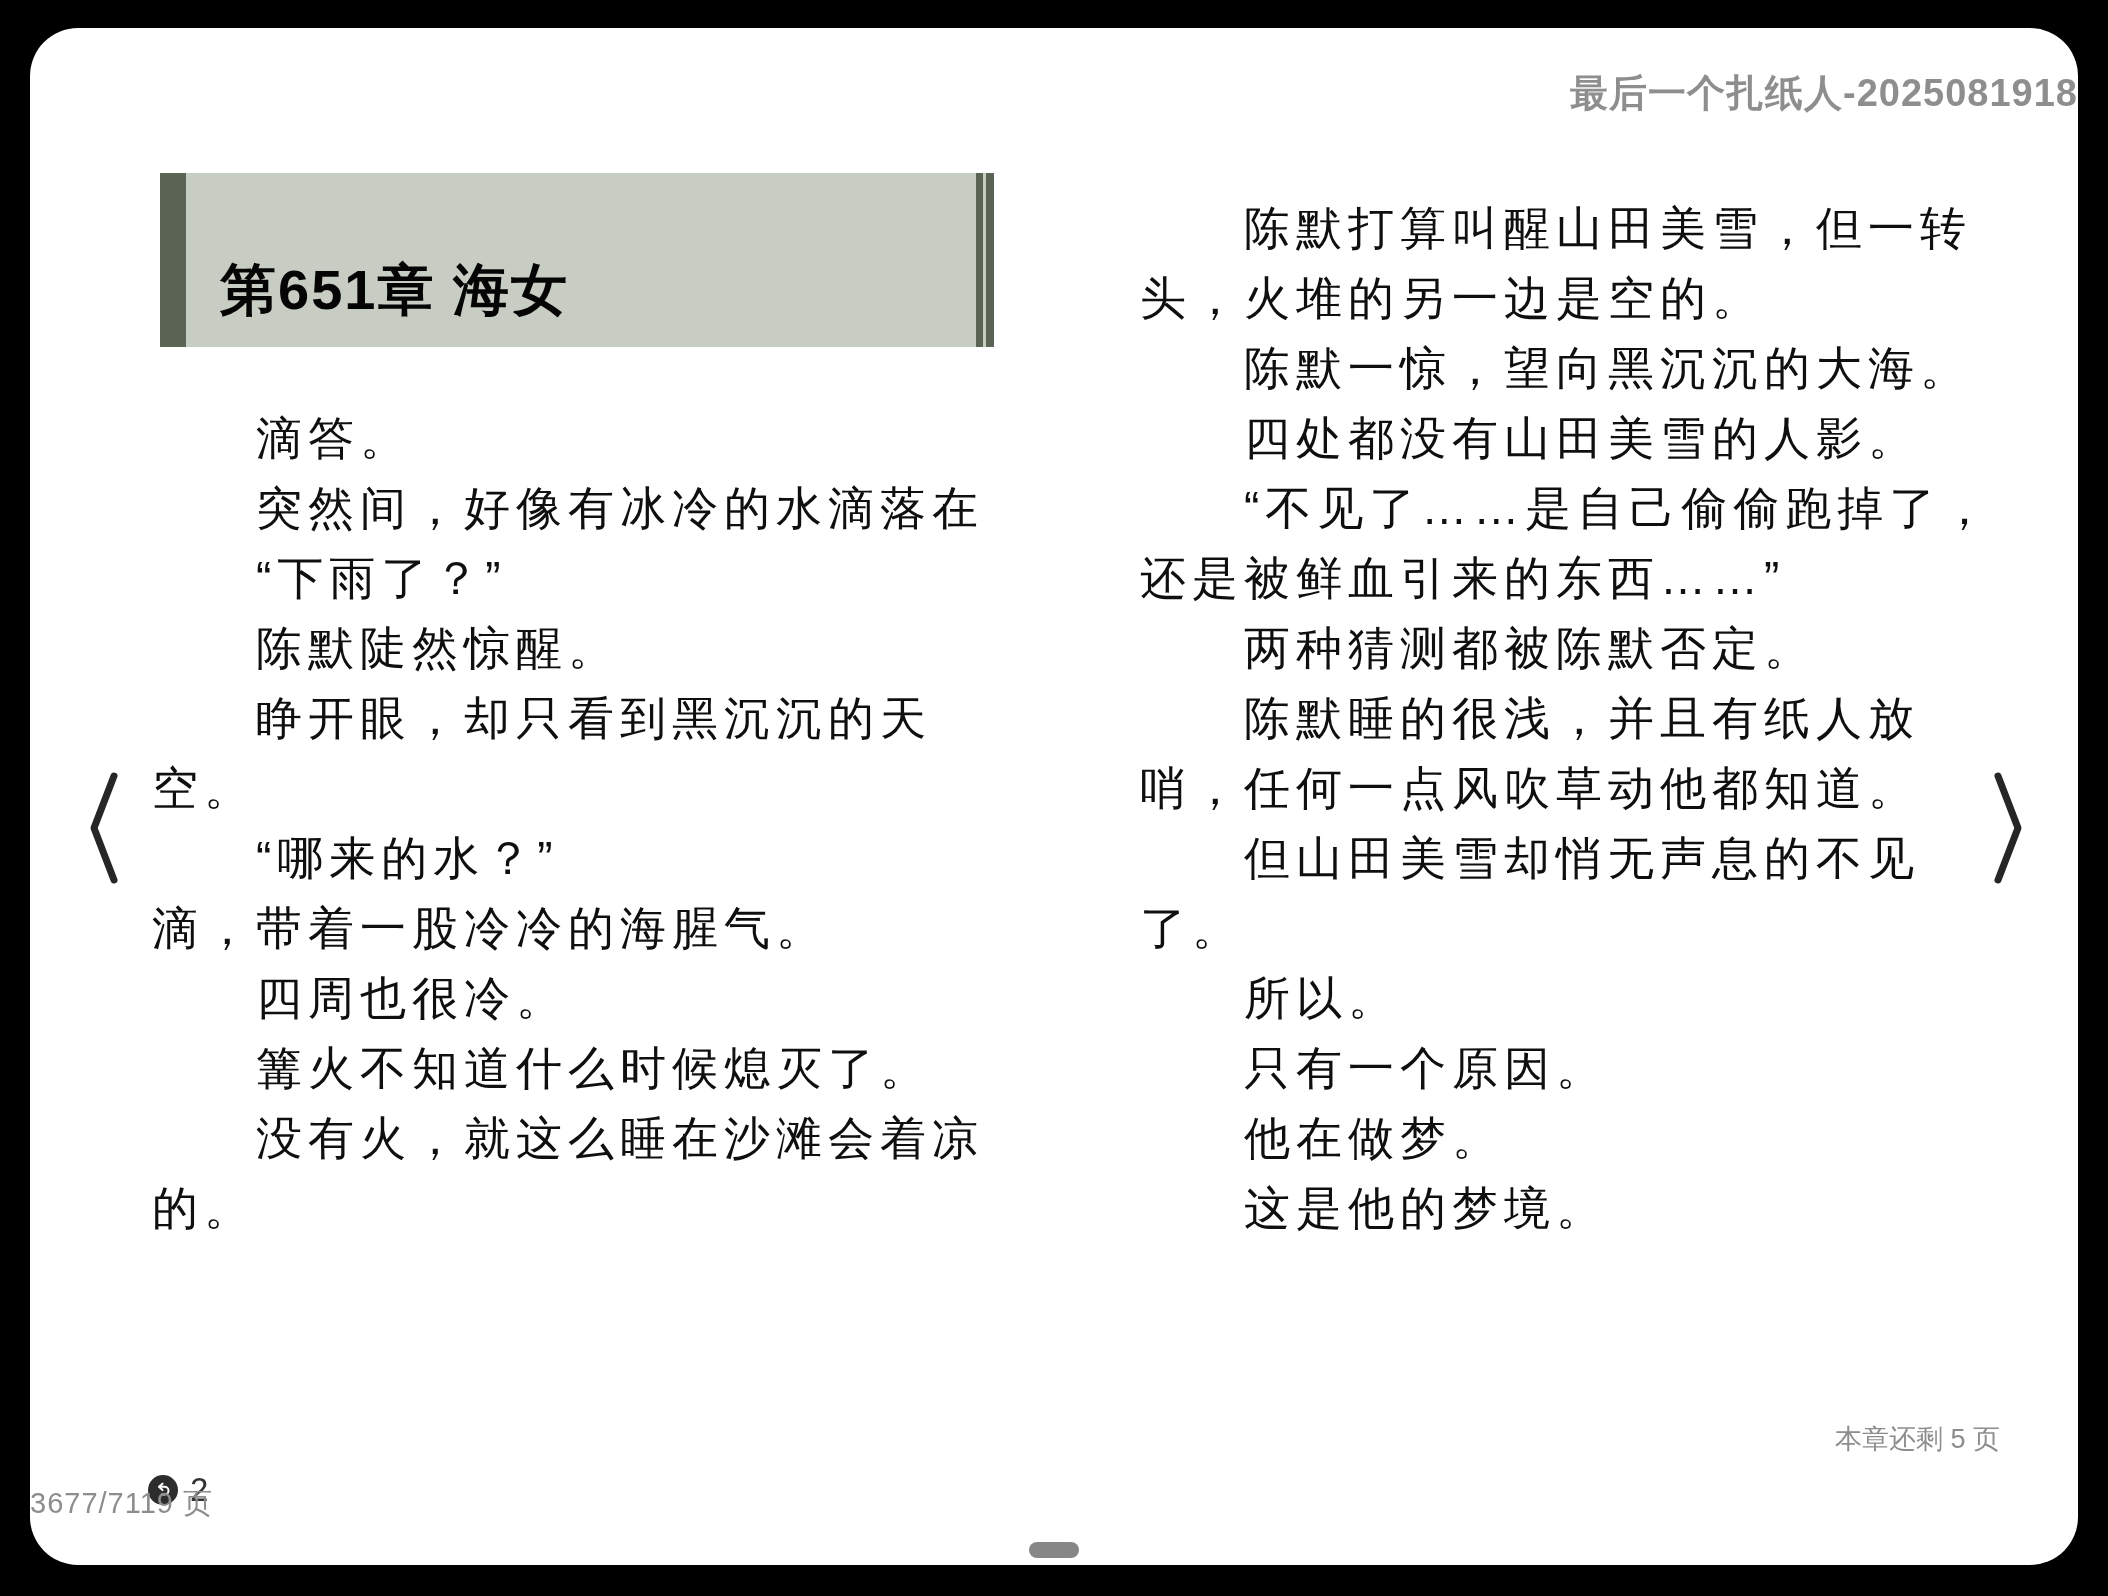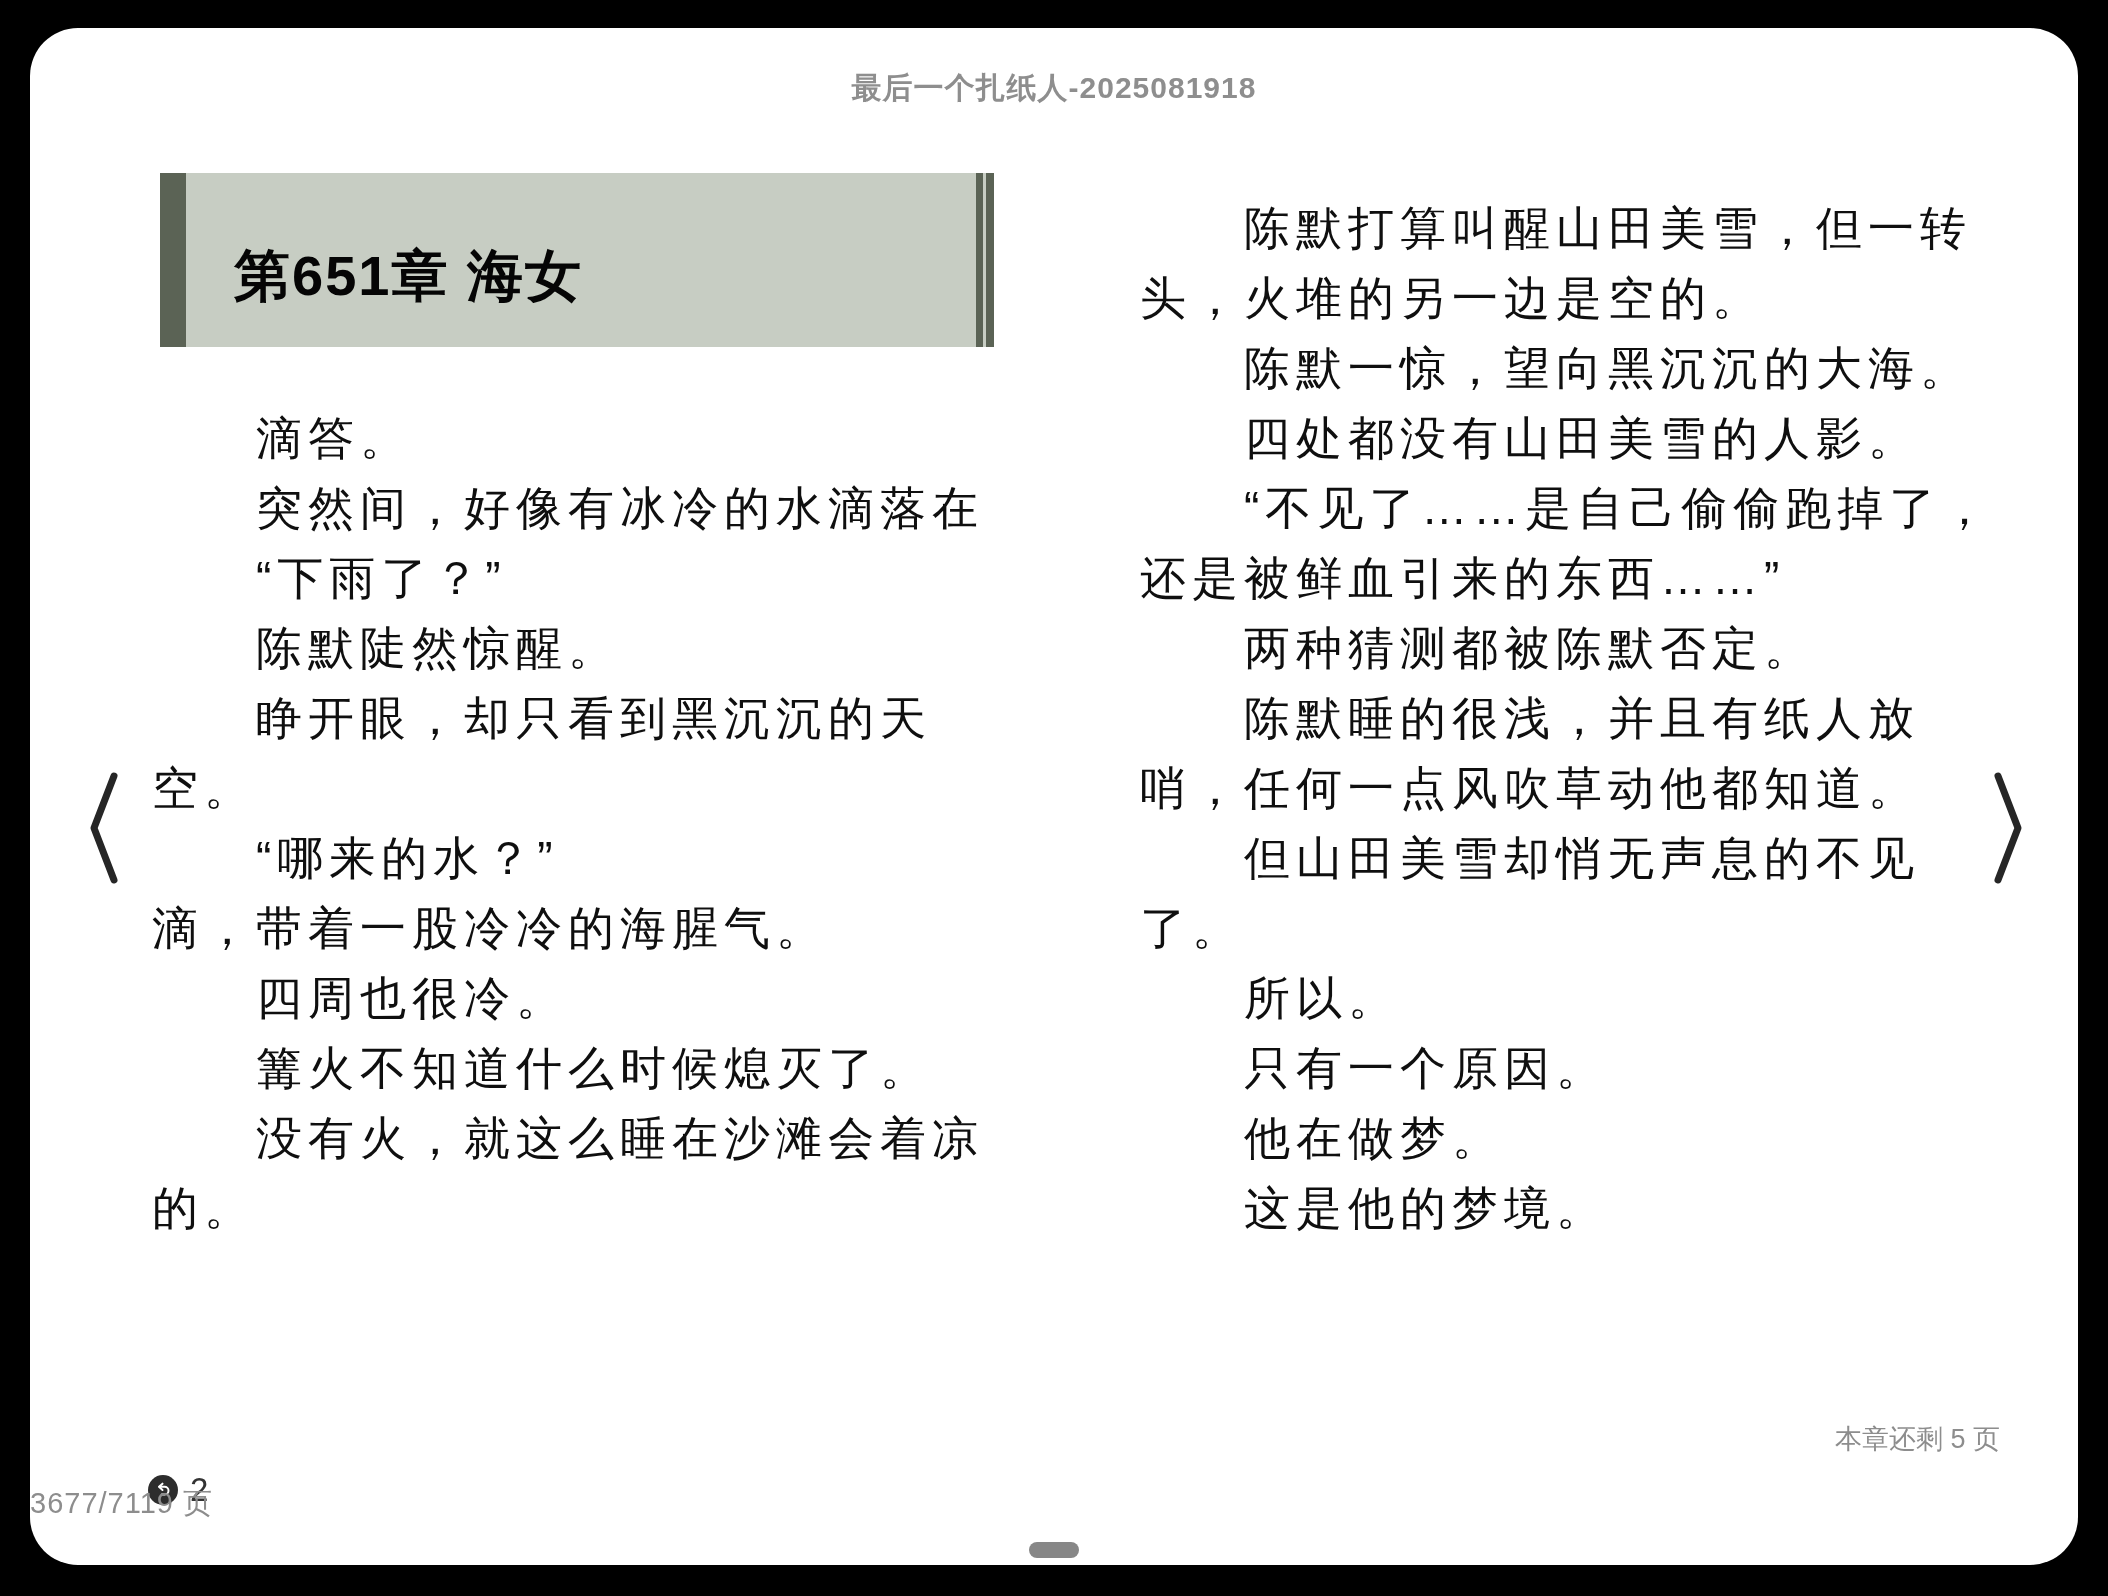--- a/index.html
+++ b/index.html
@@ -17,22 +17,22 @@
     position: absolute;
     left: 30px; top: 28px;
     width: 2048px; height: 1537px;
     background: #ffffff;
     border-radius: 48px;
     overflow: hidden;
   }
   .book-title {
     position: absolute;
     left: 0; top: 40px; width: 100%;
-    text-align: center;
-    font-size: 30px; font-weight: 700;
+    text-align: right;
+    font-size: 38px; font-weight: 700;
     color: #8e8e8e;
     letter-spacing: 1px;
   }
   
   .chapter-box {
     position: absolute;
     left: 130px; top: 145px;
     width: 834px; height: 174px;
     background: #c7cdc3;
   }
@@ -45,21 +45,21 @@
   .edge-line {
     position: absolute;
     top: 0; bottom: 0;
     background: #5b6355;
   }
   .edge-line.line1 { right: 11px; width: 7px; }
   .edge-line.line2 { right: 0;    width: 8px; }
   .chapter-title {
     position: absolute;
     left: 56px; bottom: 14px;
-    margin: 18px;
+    margin: 4px;
     font-size: 56px; font-weight: 700;
     color: #050505;
     letter-spacing: 2px;
     white-space: nowrap;
   }
   
   .col {
     position: absolute;
     width: 870px;
     color: #0f0f0f;

